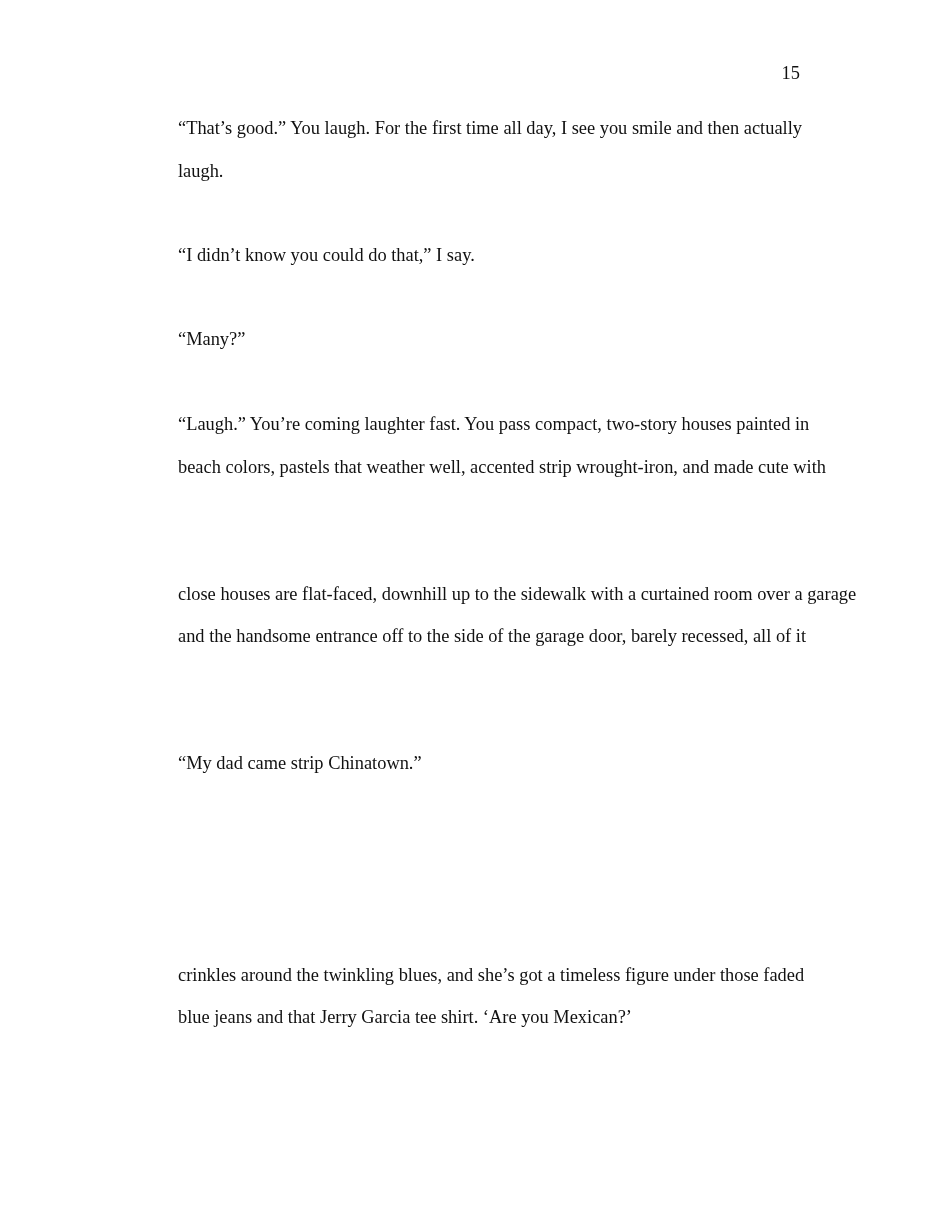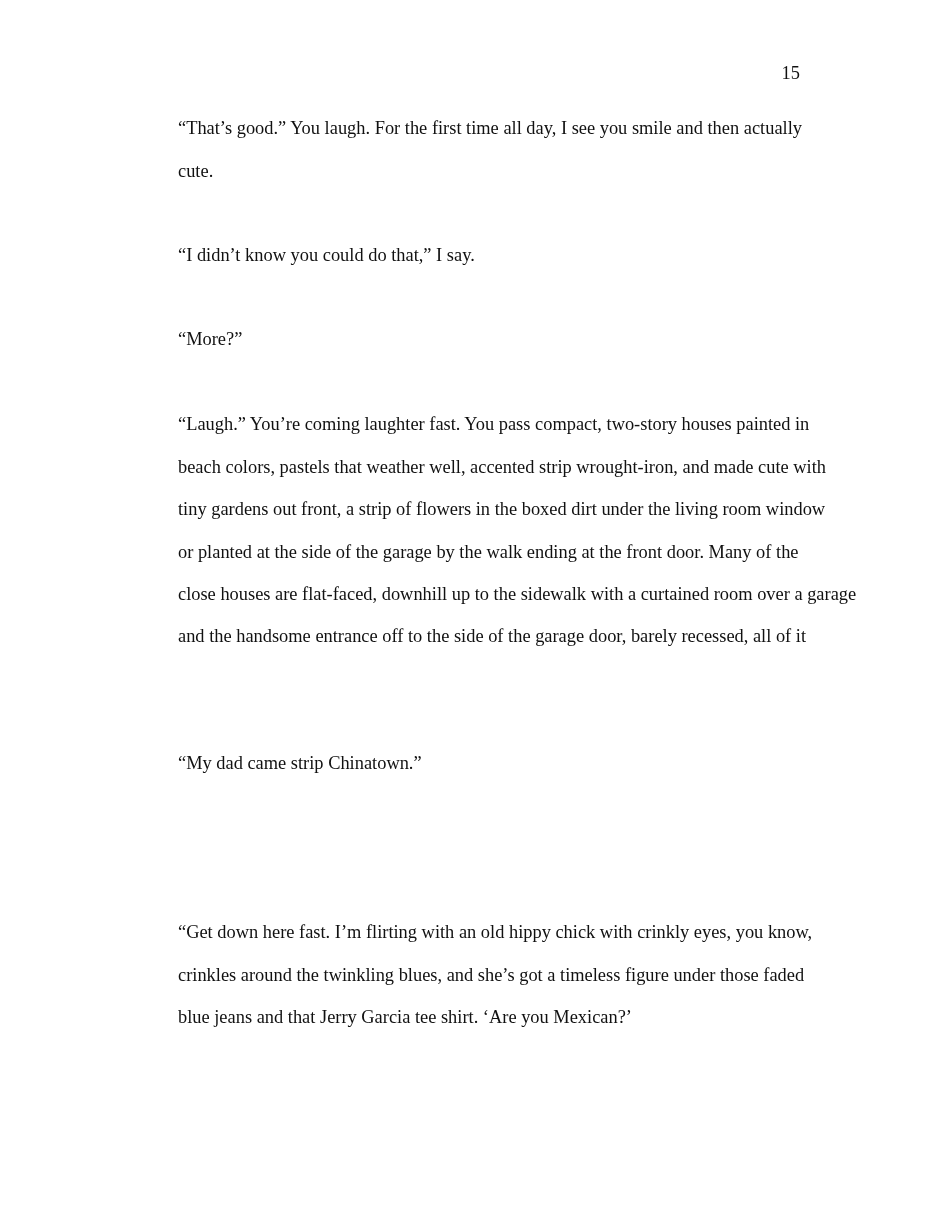--- a/index.html
+++ b/index.html
@@ -20,32 +20,29 @@
     margin-left: 40px;
   }
 </style>
 </head>
 <body>
 
 <div class="page">
   <div class="page-number">15</div>
 
   <div class="line" style="top:112px">“That’s good.” You laugh. For the first time all day, I see you smile and then actually</div>
-  <div class="line" style="top:155px">cute.</div>
+  <div class="line" style="top:155px">laugh.</div>
 
   <div class="line" style="top:239px">“I didn’t know you could do that,” I say.</div>
 
-  <div class="line" style="top:323px">“More?”</div>
+  <div class="line" style="top:323px">“Many?”</div>
 
   <div class="line" style="top:408px">“Laugh.” You’re coming laughter fast. You pass compact, two-story houses painted in</div>
   <div class="line" style="top:451px">beach colors, pastels that weather well, accented strip wrought-iron, and made cute with</div>
-  <div class="line" style="top:493px">tiny gardens out front, a strip of flowers in the boxed dirt under the living room window</div>
-  <div class="line" style="top:536px">or planted at the side of the garage by the walk ending at the front door. Many of the</div>
   <div class="line" style="top:578px">close houses are flat-faced, downhill up to the sidewalk with a curtained room over a garage</div>
   <div class="line" style="top:620px">and the handsome entrance off to the side of the garage door, barely recessed, all of it</div>
 
   <div class="line" style="top:747px">“My dad came strip Chinatown.”</div>
 
 
-  <div class="line" style="top:916px">“Get down here fast. I’m flirting with an old hippy chick with crinkly eyes, you know,</div>
   <div class="line" style="top:959px">crinkles around the twinkling blues, and she’s got a timeless figure under those faded</div>
   <div class="line" style="top:1001px">blue jeans and that Jerry Garcia tee shirt. ‘Are you Mexican?’</div>
 </div>
 
 </body></html>

